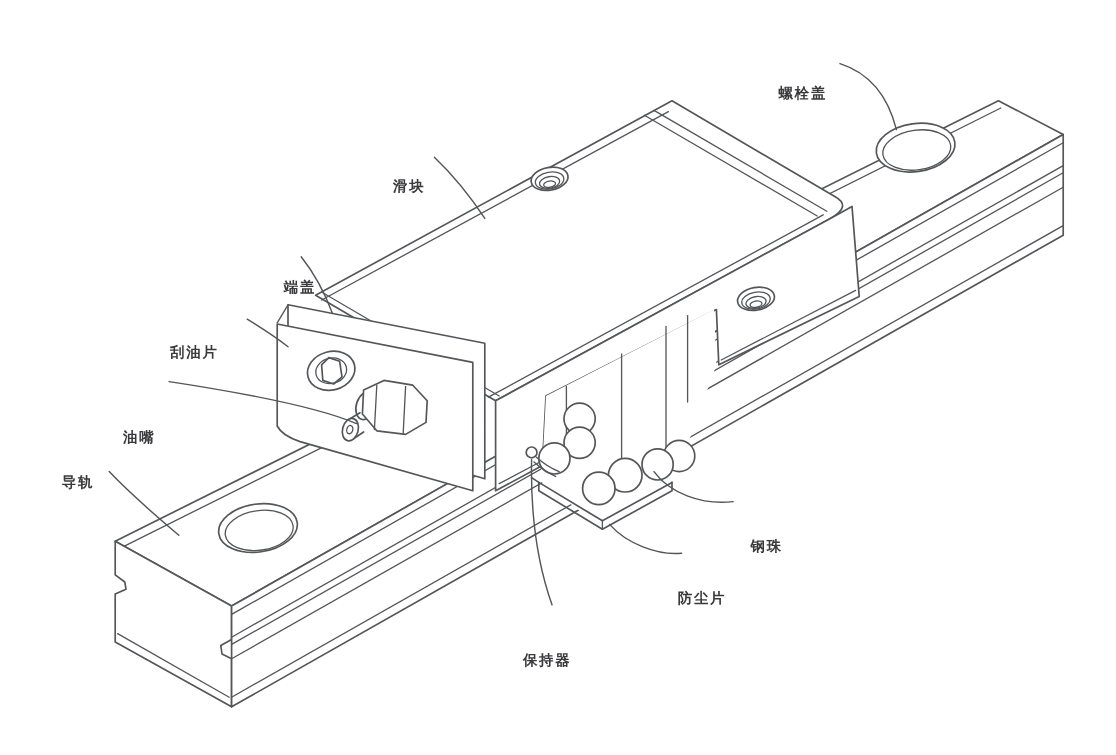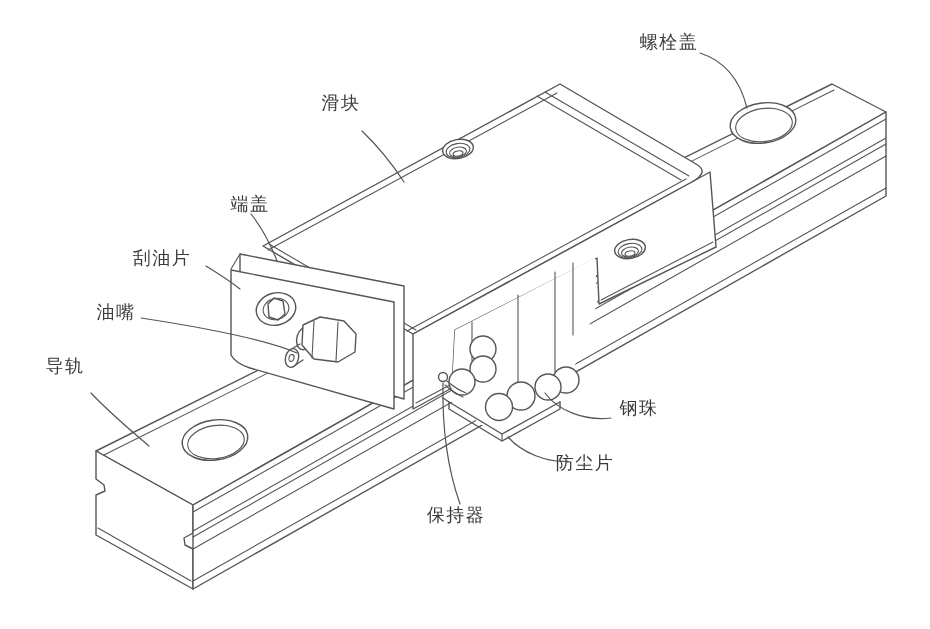--- a/index.html
+++ b/index.html
@@ -10,26 +10,27 @@
   html,body{margin:0;padding:0;}
   body{background:#e9e9e9;font-family:"DejaVu Sans","Liberation Sans",sans-serif;}
   #stage{
     position:relative;width:930px;height:629px;background:var(--bg);
     overflow:hidden;margin:0 auto;
   }
   #art{position:absolute;left:0;top:0;}
   .part-label{
     position:absolute;
     transform:translate(-50%,-50%);
-    font-size:18px;
-    font-weight:400;
+    font-size:12px;
+    font-weight:700;
     letter-spacing:1.5px;
     color:var(--text);
     white-space:nowrap;
     user-select:none;
+    margin-top:36px;
   }
   svg path, svg line, svg ellipse, svg circle, svg polyline{
     vector-effect:non-scaling-stroke;
   }
   .ln{fill:none;stroke:var(--line);stroke-width:1.4;stroke-linejoin:round;stroke-linecap:round;}
   .fc{fill:#ffffff;stroke:var(--line);stroke-width:1.4;stroke-linejoin:round;stroke-linecap:round;}
   .fill-only{fill:#ffffff;stroke:none;}
   .thin{fill:none;stroke:var(--line);stroke-width:1.1;stroke-linecap:round;}
   .leader{fill:none;stroke:var(--line);stroke-width:1.2;stroke-linecap:round;}
 </style>
@@ -163,21 +164,21 @@
       <path class="leader" d="M206,266 C219,274 230,281 240,289"></path>
       <path class="leader" d="M141,318 C200,327 262,338 297,353"></path>
       <path class="leader" d="M91,393 C110,413 130,430 149,446"></path>
       <path class="leader" d="M611,418 C585,421 558,411 545,393"></path>
       <path class="leader" d="M568,461 C548,463 522,453 508,437"></path>
       <path class="leader" d="M460,504 C448,470 442,430 443,383"></path>
     </g>
   </svg>
 
   <div class="part-label" style="left:669px;top:42px;">螺栓盖</div>
-  <div class="part-label" style="left:341px;top:103px;">滑块</div>
+  <div class="part-label" style="left:341px;top:120px;">滑块</div>
   <div class="part-label" style="left:250px;top:204px;">端盖</div>
   <div class="part-label" style="left:162px;top:258px;">刮油片</div>
-  <div class="part-label" style="left:116px;top:312px;">油嘴</div>
+  <div class="part-label" style="left:116px;top:329px;">油嘴</div>
   <div class="part-label" style="left:65px;top:366px;">导轨</div>
-  <div class="part-label" style="left:639px;top:408px;">钢珠</div>
+  <div class="part-label" style="left:639px;top:420px;">钢珠</div>
   <div class="part-label" style="left:585px;top:463px;">防尘片</div>
   <div class="part-label" style="left:456px;top:515px;">保持器</div>
 </div>
 
 </body></html>

